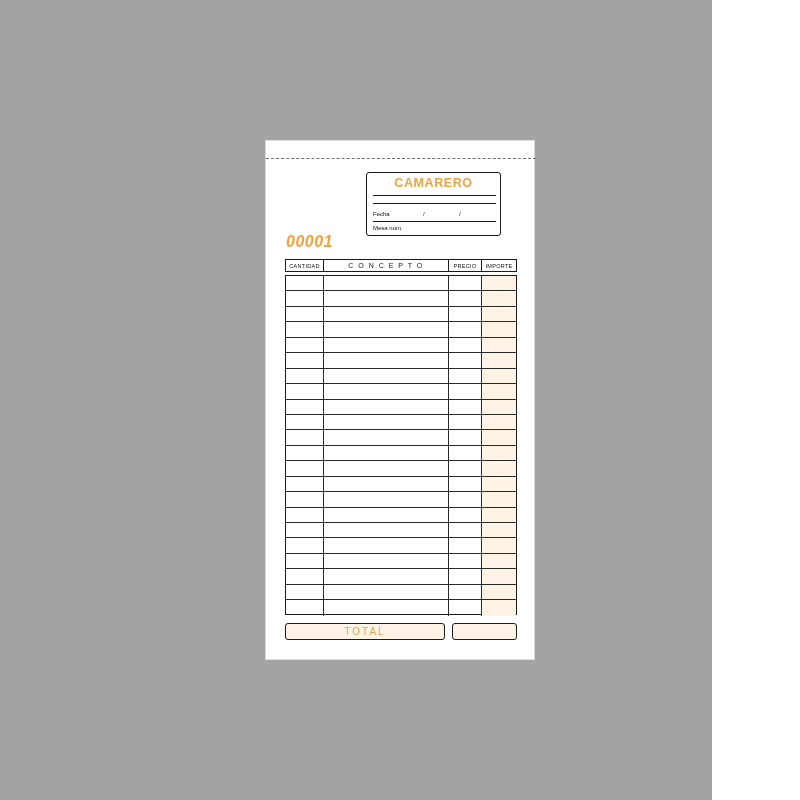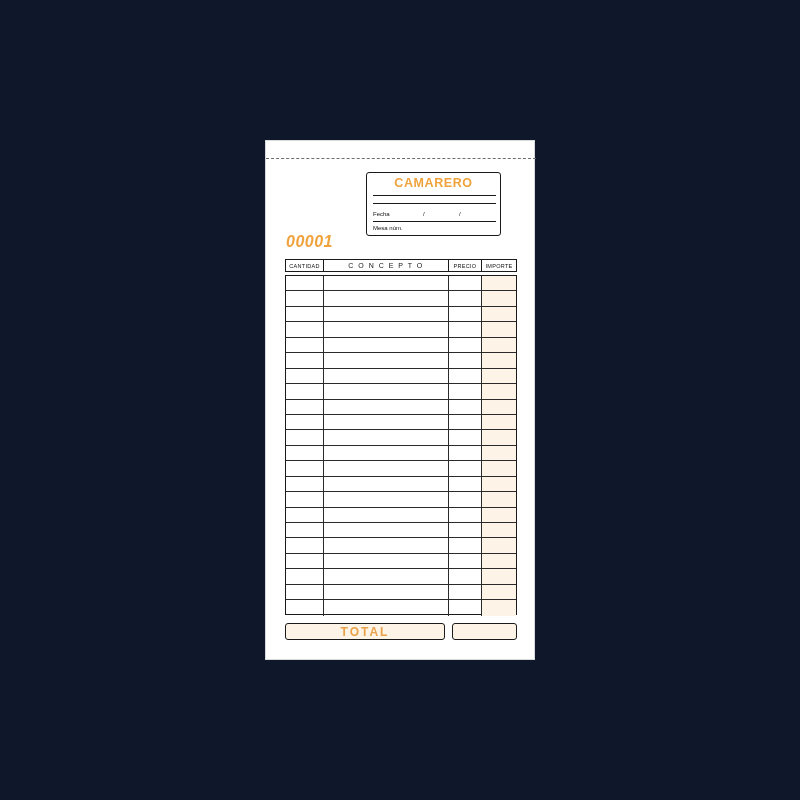--- a/index.html
+++ b/index.html
@@ -9,23 +9,23 @@
   }
   body {
     width: 800px;
     height: 800px;
     font-family: "Liberation Sans", sans-serif;
     overflow: hidden;
   }
 
   #page {
     position: relative;
-    width: 800px;
+    width: 712px;
     height: 800px;
-    background: #0f172a;
+    background: #a3a3a3;
   }
 
   
   #pad {
     position: absolute;
     left: 265px;
     top: 140px;
     width: 270px;
     height: 520px;
     background: #ffffff;
@@ -207,22 +207,22 @@
     border: 1.2px solid #1a1a1a;
     border-radius: 3px;
     box-sizing: border-box;
     background: #fdf4e7;
     display: flex;
     align-items: center;
     justify-content: center;
   }
   #total-label {
     color: #e9a24a;
-    font-size: 12px;
-    font-weight: bold;
+    font-size: 10px;
+    font-weight: normal;
     letter-spacing: 2px;
   }
   #total-amount-box {
     position: absolute;
     left: 186px;
     top: 482px;
     width: 65px;
     height: 17px;
     border: 1.2px solid #1a1a1a;
     border-radius: 3px;

